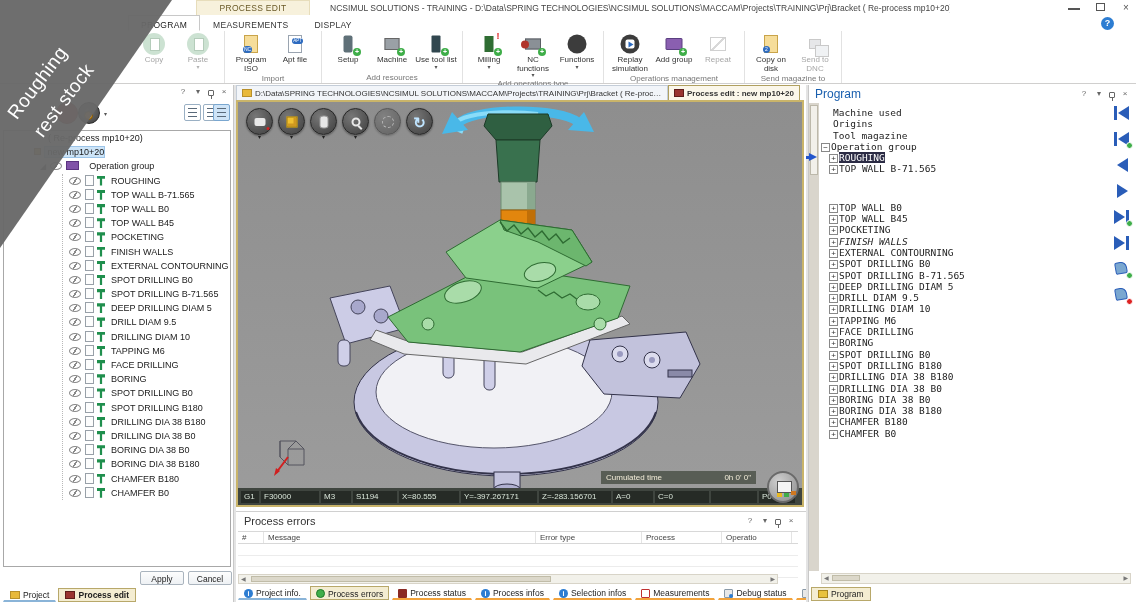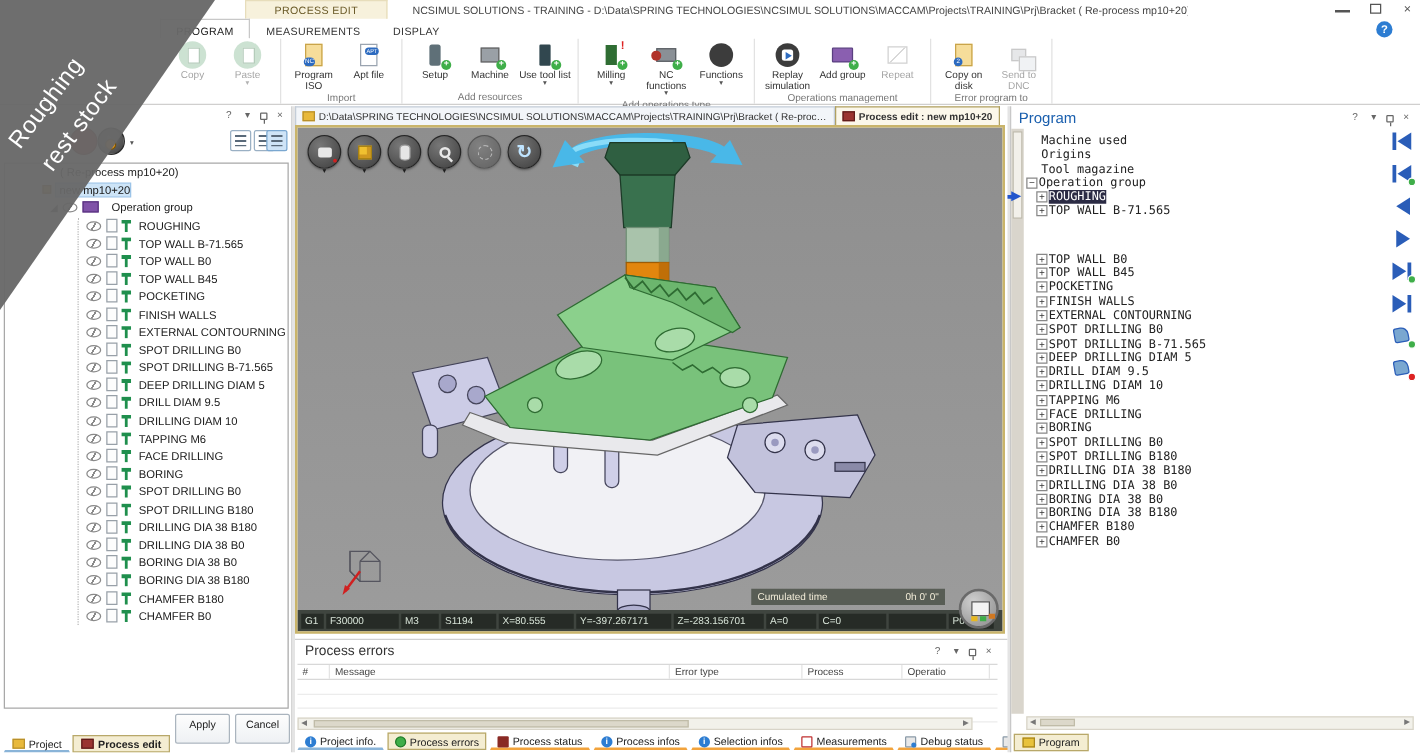--- a/index.html
+++ b/index.html
@@ -97,21 +97,21 @@
   .sel-blue{background:#cde4f7;outline:1px solid #9cc4e8}
   .t-eye{display:inline-block;width:12px;height:8px;border:1px solid #8a8a8a;border-radius:50%;vertical-align:-1px;
     background:linear-gradient(120deg,transparent 44%,#8a8a8a 44%,#8a8a8a 56%,transparent 56%)}
   .t-page{display:inline-block;width:9px;height:11px;background:#fdfdfd;border:1px solid #98a0a8;vertical-align:-2px;margin-left:4px}
   .t-tool{display:inline-block;width:8px;height:10px;background:#1f8f4d;vertical-align:-2px;margin-left:3px;
     clip-path:polygon(0 0,100% 0,100% 32%,64% 32%,64% 100%,36% 100%,36% 32%,0 32%)}
   .t-folder{display:inline-block;width:13px;height:9px;background:#8052a8;border:1px solid #5a3380;vertical-align:-1px;margin-left:4px}
   .t-mark{display:inline-block;width:7px;height:7px;background:#e8a83c;border:1px solid #9a6a18;vertical-align:0px}
   .t-expander{display:inline-block;color:#555;font-size:8px;vertical-align:0}
   #lp-buttons{left:0;top:486px;width:100%;height:17px}
-  .pushbtn{position:absolute;top:0;width:44px;height:24px;border:1px solid #aab4be;background:linear-gradient(#fdfdfd,#eef1f4);
+  .pushbtn{position:absolute;top:0;width:44px;height:14px;border:1px solid #aab4be;background:linear-gradient(#fdfdfd,#eef1f4);
     font-size:8.5px;text-align:center;line-height:14px;border-radius:2px}
   #lp-tabs{left:0;top:503px;width:100%;height:14px;display:flex;gap:2px;padding-left:3px}
   .dock-tab{display:flex;align-items:center;gap:3px;padding:0 6px;font-size:8.5px;height:14px;border:1px solid transparent}
   .dock-tab .ico-folder{width:10px;height:8px;background:#e8b93c;border:1px solid #b8902c}
   .dock-tab .ico-red{width:10px;height:8px;background:#9a3430;border:1px solid #5f1d1a}
   .dock-tab .ico-yellow{width:10px;height:8px;background:#e8c23c;border:1px solid #a8861c}
   .dock-tab.active{background:#f4edd2;border:1px solid #b8a86a}
   .dock-tab.bluelined{border-bottom:2px solid #8ab4d8}
 
   
@@ -333,21 +333,21 @@
             </div>
             <div class="rlabel">Copy on disk</div>
           </div>
           <div class="rbtn disabled">
             <div class="ricon i-send-dnc-icon">
               <span class="core"></span>
             </div>
             <div class="rlabel">Send to DNC</div>
           </div>
         </div>
-        <div class="rgroup-label">Error program to</div>
+        <div class="rgroup-label">Send magazine to</div>
       </div>
     </div>
   </div>
 
 <div class="abs" id="left-panel">
   <div class="abs" id="lp-head">
     <div class="mini-btns">
       <span class="mini-btn">?</span>
       <span class="mini-btn">▾</span>
       <span class="pin"></span>
@@ -620,21 +620,21 @@
   <div id="rtree">
       <div class="mrow" style="padding-left: 12px;"><span class="txt">Machine used</span></div>
       <div class="mrow" style="padding-left: 12px;"><span class="txt">Origins</span></div>
       <div class="mrow" style="padding-left: 12px;"><span class="txt">Tool magazine</span></div>
       <div class="mrow"><span class="box">−</span><span class="txt">Operation group</span></div>
       <div class="mrow sel" style="padding-left: 8px;"><span class="arrow-mark"></span><span class="box">+</span><span class="txt">ROUGHING</span></div>
       <div class="mrow" style="padding-left: 8px;"><span class="box">+</span><span class="txt">TOP WALL B-71.565</span></div>
       <div class="mrow" style="padding-left: 8px; margin-top: 27px;"><span class="box">+</span><span class="txt">TOP WALL B0</span></div>
       <div class="mrow" style="padding-left: 8px;"><span class="box">+</span><span class="txt">TOP WALL B45</span></div>
       <div class="mrow" style="padding-left: 8px;"><span class="box">+</span><span class="txt">POCKETING</span></div>
-      <div class="mrow" style="padding-left: 8px;"><span class="box">+</span><span class="txt">FINISH WALLS</span></div>
+      <div class="mrow" style="padding-left: 8px; font-style: italic;"><span class="box">+</span><span class="txt">FINISH WALLS</span></div>
       <div class="mrow" style="padding-left: 8px;"><span class="box">+</span><span class="txt">EXTERNAL CONTOURNING</span></div>
       <div class="mrow" style="padding-left: 8px;"><span class="box">+</span><span class="txt">SPOT DRILLING B0</span></div>
       <div class="mrow" style="padding-left: 8px;"><span class="box">+</span><span class="txt">SPOT DRILLING B-71.565</span></div>
       <div class="mrow" style="padding-left: 8px;"><span class="box">+</span><span class="txt">DEEP DRILLING DIAM 5</span></div>
       <div class="mrow" style="padding-left: 8px;"><span class="box">+</span><span class="txt">DRILL DIAM 9.5</span></div>
       <div class="mrow" style="padding-left: 8px;"><span class="box">+</span><span class="txt">DRILLING DIAM 10</span></div>
       <div class="mrow" style="padding-left: 8px;"><span class="box">+</span><span class="txt">TAPPING M6</span></div>
       <div class="mrow" style="padding-left: 8px;"><span class="box">+</span><span class="txt">FACE DRILLING</span></div>
       <div class="mrow" style="padding-left: 8px;"><span class="box">+</span><span class="txt">BORING</span></div>
       <div class="mrow" style="padding-left: 8px;"><span class="box">+</span><span class="txt">SPOT DRILLING B0</span></div>

